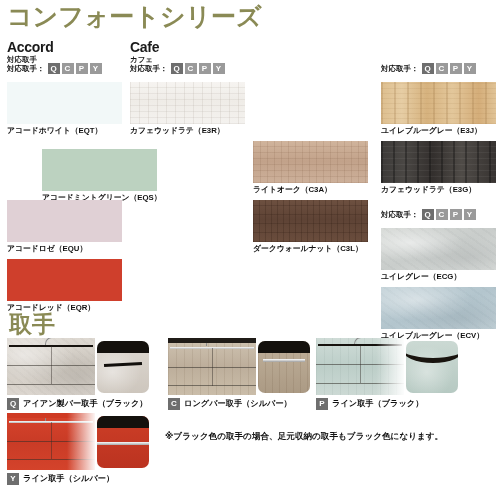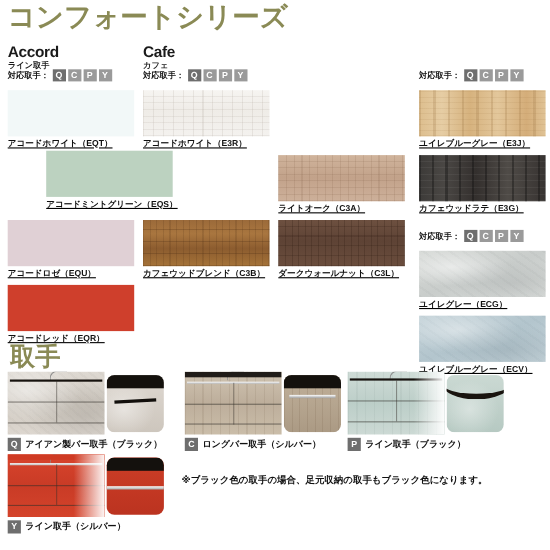--- a/index.html
+++ b/index.html
@@ -54,21 +54,21 @@
     width: 12px; height: 11px;
     font-size: 8px; font-weight: bold;
     font-family: "Liberation Sans", sans-serif;
     color: #ffffff;
     background: #9a9a9a;
     line-height: 1;
   }
   .hbadge.on { background: #6e6e6e; }
 
   
-  .swatch-cell { position: absolute; text-decoration: underline; }
+  .swatch-cell { position: absolute; }
   .swatch {
     width: 115px; height: 42px;
     border: 0;
     position: relative;
     overflow: hidden;
   }
   .swatch-label {
     font-size: 7.8px; font-weight: bold; color: #111;
     margin-top: 2.5px; line-height: 1.1;
     white-space: nowrap;
@@ -262,21 +262,21 @@
 </style>
 </head>
 <body>
 
 <div id="page">
 
   <div class="series-title">コンフォートシリーズ</div>
 
   <div class="group-head" style="left:7px; top:40px;">
     <div class="group-en">Accord</div>
-    <div class="group-jp">ライン取手</div>
+    <div class="group-jp">対応取手</div>
   </div>
   <div class="handles-row" style="left:7px; top:63px;">
     <span class="handles-label">対応取手：</span>
     <span class="hbadge on">Q</span>
     <span class="hbadge">C</span>
     <span class="hbadge">P</span>
     <span class="hbadge">Y</span>
   </div>
 
   <div class="group-head" style="left:130px; top:40px;">
@@ -296,40 +296,36 @@
     <span class="hbadge on">Q</span>
     <span class="hbadge">C</span>
     <span class="hbadge">P</span>
     <span class="hbadge">Y</span>
   </div>
 
   <div class="swatch-cell" style="left:7px; top:82px;">
     <div class="swatch sw-eqt"></div>
     <div class="swatch-label">アコードホワイト（EQT）</div>
   </div>
-  <div class="swatch-cell" style="left:7px; top:137px;padding-left:35px;">
+  <div class="swatch-cell" style="left:7px; top:149px;padding-left:35px;">
     <div class="swatch sw-eqs"></div>
     <div class="swatch-label">アコードミントグリーン（EQS）</div>
   </div>
   <div class="swatch-cell" style="left:7px; top:259px;">
     <div class="swatch sw-eqr"></div>
     <div class="swatch-label">アコードレッド（EQR）</div>
   </div>
   <div class="swatch-cell" style="left:7px; top:200px;">
     <div class="swatch sw-equ"></div>
     <div class="swatch-label">アコードロゼ（EQU）</div>
   </div>
 
   <div class="swatch-cell" style="left:130px; top:82px;">
     <div class="swatch sw-e3r"></div>
-    <div class="swatch-label">アコードホワイト（E3R）</div>
-  </div>
-  <div class="swatch-cell" style="left:130px; top:200px;">
-    <div class="swatch sw-c3b"></div>
-    <div class="swatch-label">カフェウッドブレンド（C3B）</div>
+    <div class="swatch-label">カフェウッドラテ（E3R）</div>
   </div>
 
   <div class="swatch-cell" style="left:253px; top:141px;">
     <div class="swatch sw-c3a"></div>
     <div class="swatch-label">ライトオーク（C3A）</div>
   </div>
   <div class="swatch-cell" style="left:253px; top:200px;">
     <div class="swatch sw-c3l"></div>
     <div class="swatch-label">ダークウォールナット（C3L）</div>
   </div>

